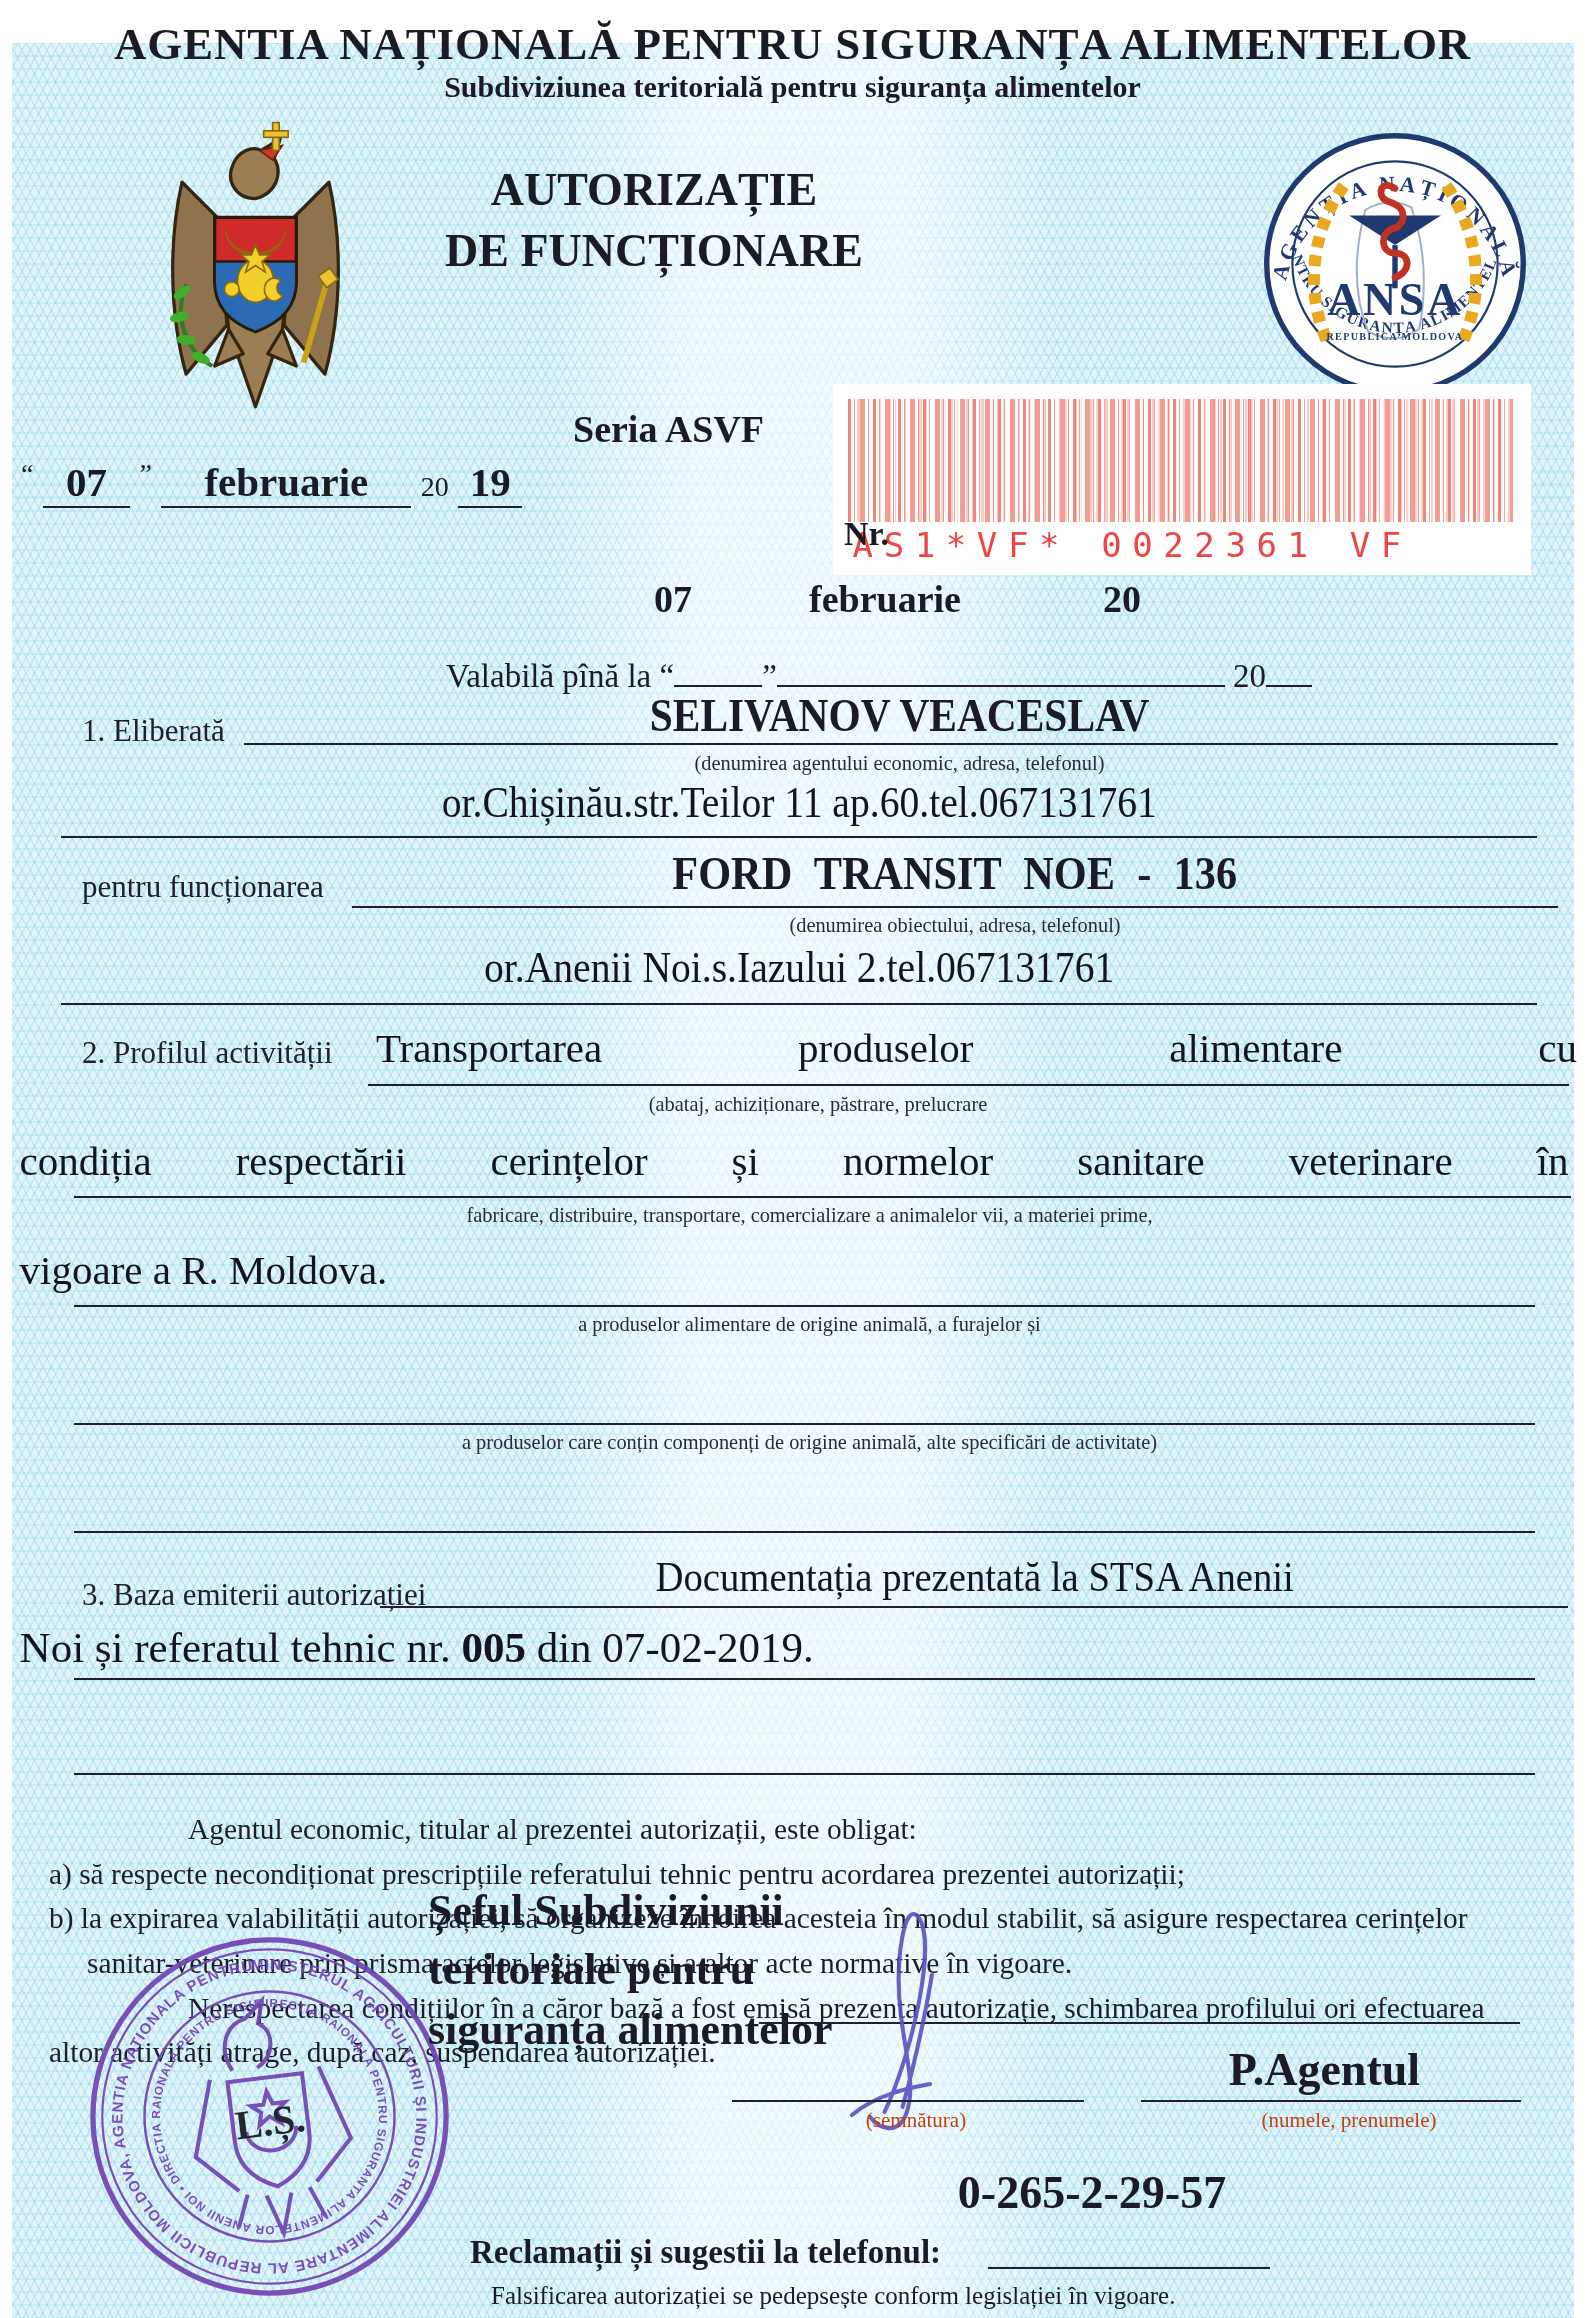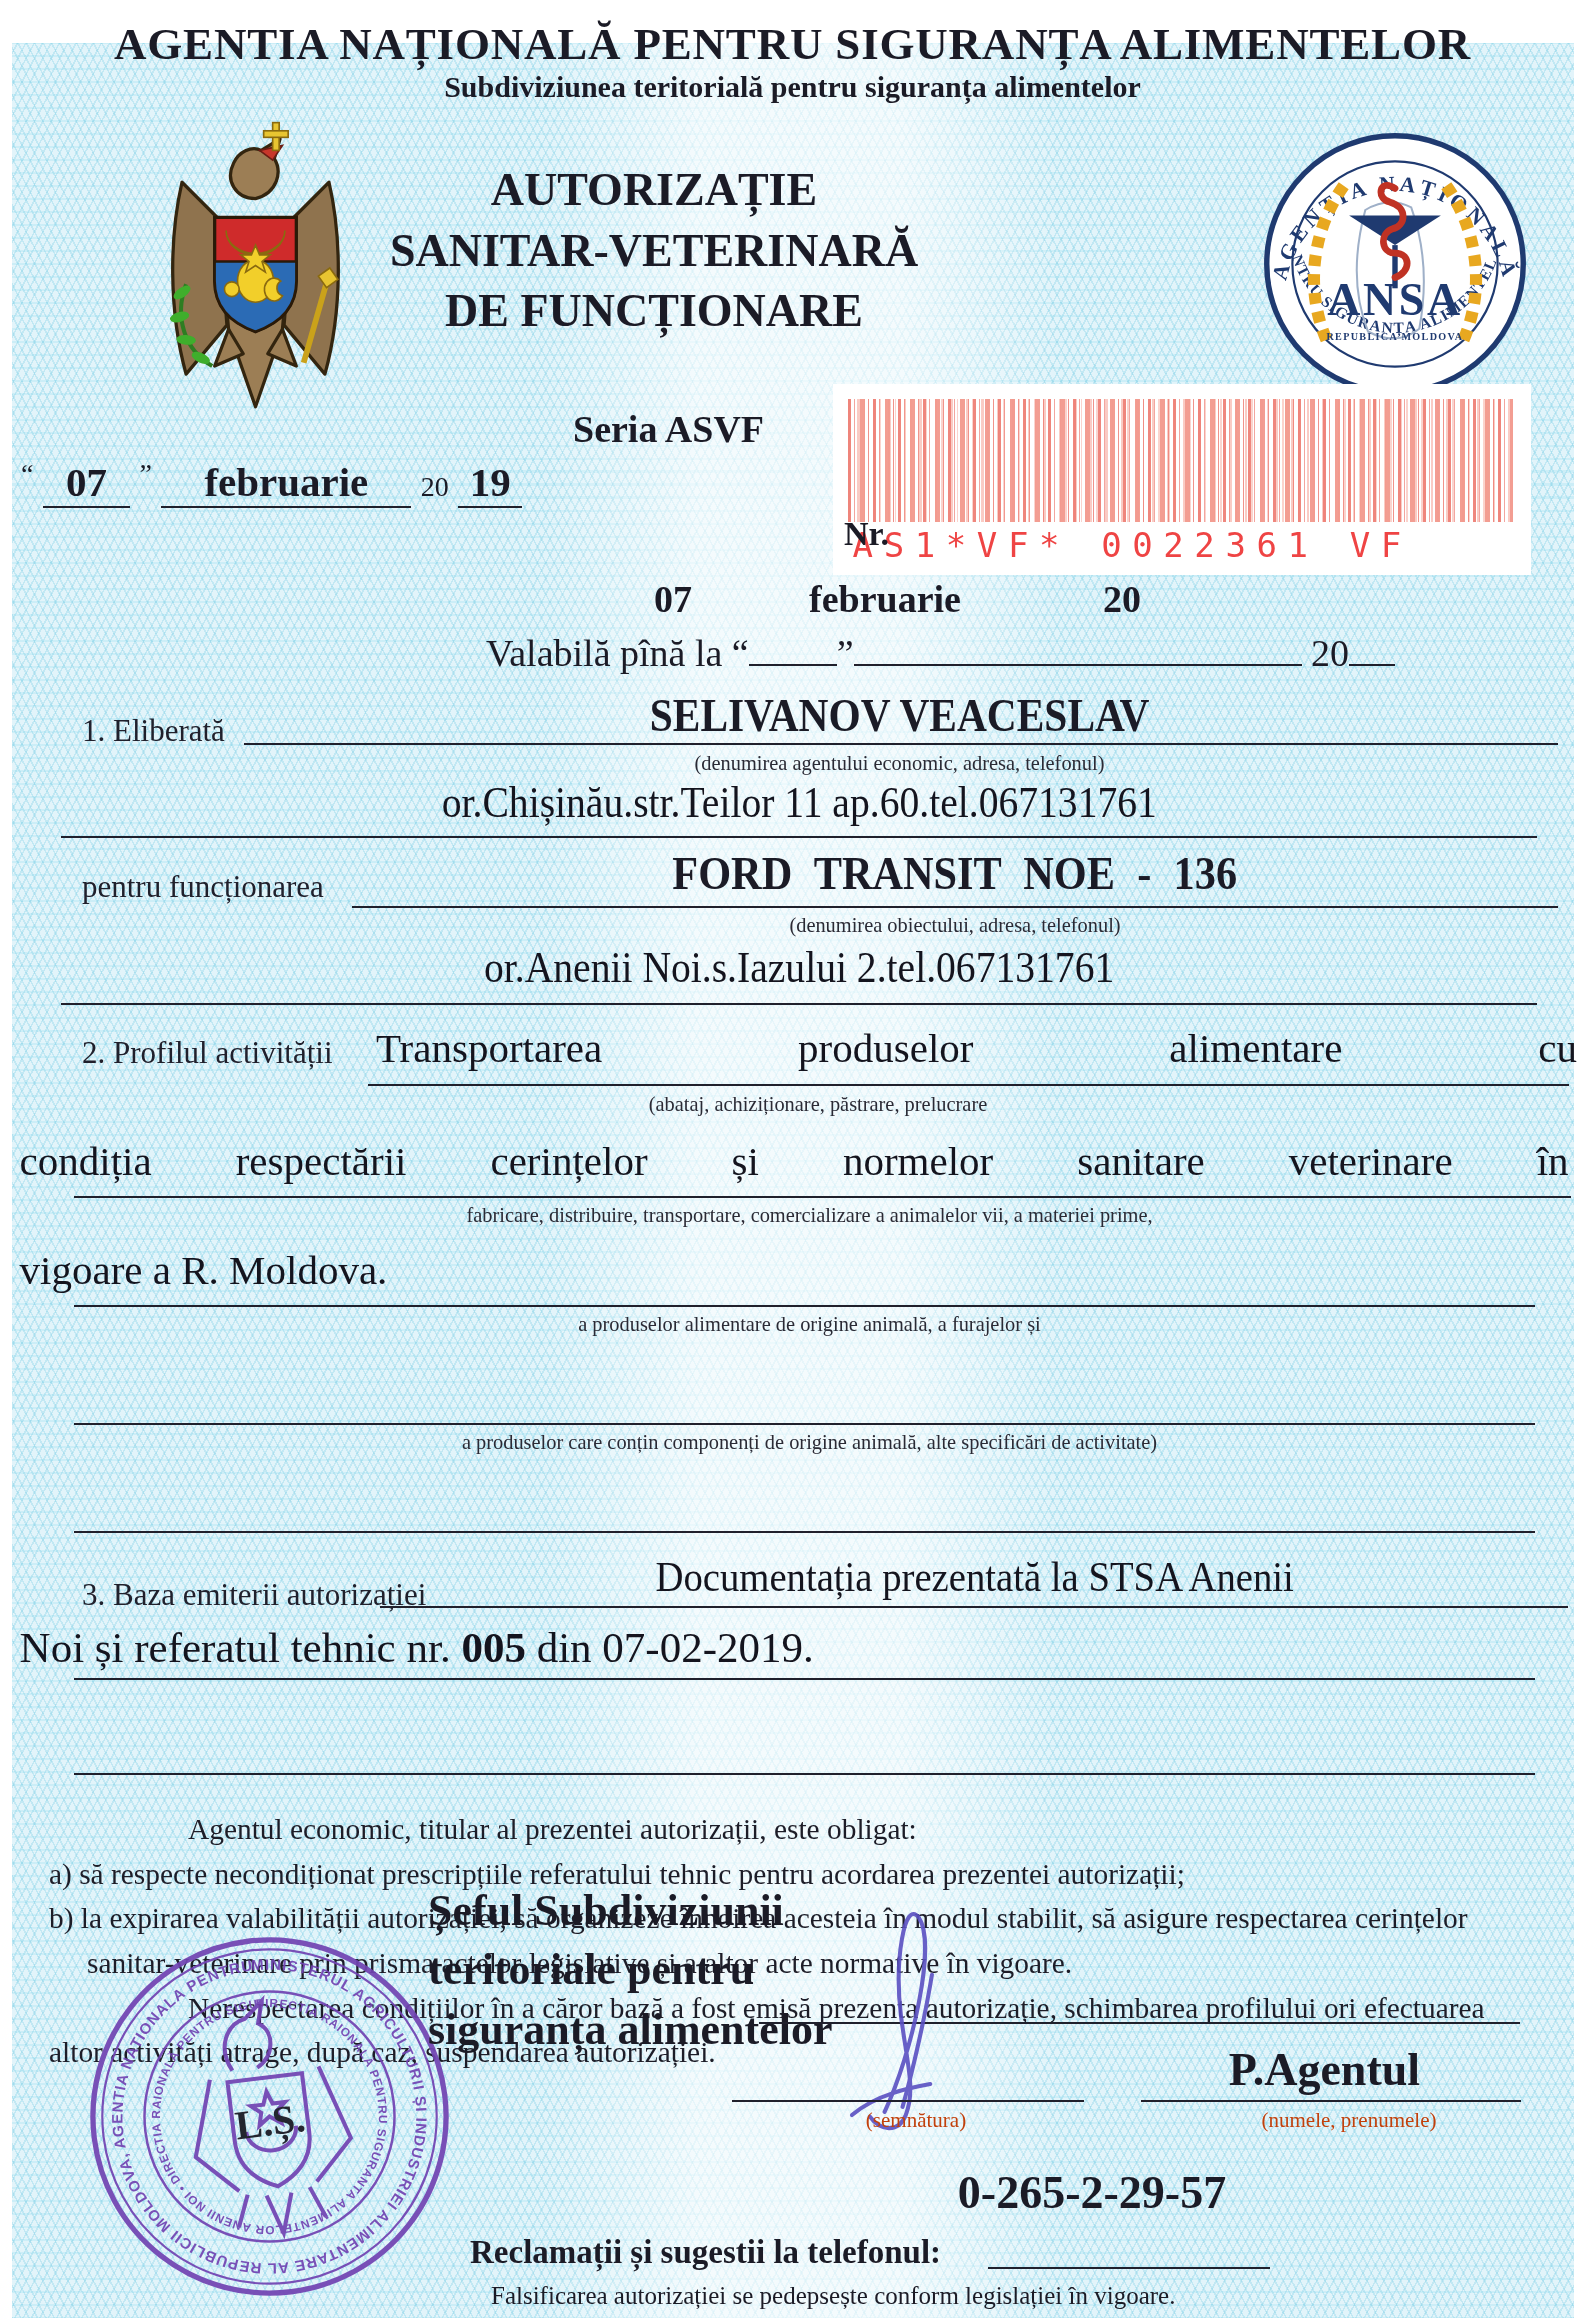--- a/index.html
+++ b/index.html
@@ -76,21 +76,20 @@
       <path d="M109 134 a36 30 0 1 0 72 0 a28 22 0 0 1 -72 0 Z" fill="#f2cf2a" stroke="#8a6a10" stroke-width="2"></path>
       <ellipse cx="145" cy="196" rx="22" ry="26" fill="#f2cf2a" stroke="#8a6a10" stroke-width="2"></ellipse>
       <path d="M145 152 l5 12 l13 0 l-10 8 l4 13 l-12 -8 l-12 8 l4 -13 l-10 -8 l13 0 Z" fill="#f2cf2a" stroke="#8a6a10" stroke-width="2"></path>
       <circle cx="116" cy="206" r="9" fill="#f2cf2a" stroke="#8a6a10" stroke-width="2"></circle>
       <path d="M176 196 a12 14 0 1 0 2 18 a10 10 0 0 1 -2 -18 Z" fill="#f2cf2a" stroke="#8a6a10" stroke-width="2"></path>
     </g>
   </svg>
 
   <div class="abs ctr title" style="left:245px;top:160px;width:818px;">
     <div>AUTORIZAȚIE</div>
-    <div>SANITAR-VETERINARĂ</div>
     <div>DE FUNCȚIONARE</div>
   </div>
 
   <svg class="abs" style="left:1260px;top:129px;" width="270" height="270" viewBox="0 0 200 200">
     <circle cx="100" cy="100" r="95" fill="#ffffff" stroke="#1f3a70" stroke-width="4"></circle>
     <circle cx="100" cy="100" r="76" fill="none" stroke="#1f3a70" stroke-width="1.6"></circle>
     <defs>
       <path id="ansaTop" d="M20 110 A82 82 0 0 1 180 110"></path>
       <path id="ansaBot" d="M24 96 A80 80 0 0 0 176 96"></path>
     </defs>
@@ -130,21 +129,21 @@
     <span class="bold" style="display:inline-block;border-bottom:2.5px solid #20202c;padding:0 11.5px;font-size:41px;text-align:right;">19</span>
   </div>
 
   <div class="abs bold" style="left:654px;top:577px;font-size:38px;white-space:nowrap;">
     <span>07</span>
     <span style="display:inline-block;width:98px;"></span>
     <span>februarie</span>
     <span style="display:inline-block;width:123px;"></span>
     <span>20</span>
   </div>
-  <div class="abs" style="left:446px;top:631px;font-size:38px;white-space:nowrap;margin-left:40px;">
+  <div class="abs" style="left:446px;top:658px;font-size:33px;white-space:nowrap;">
     <span>Valabilă pînă la “</span><span class="blank" style="width:88px;height:24.5px;"></span><span>”</span><span class="blank" style="width:448px;height:24.5px;"></span>
     <span>20</span><span class="blank" style="width:46px;height:24.5px;"></span>
   </div>
 
   <div class="abs ctr" style="left:245px;top:689px;width:1309px;font-size:46px;font-weight:bold;">
     <span class="cond">SELIVANOV VEACESLAV</span>
   </div>
   <div class="abs lbl" style="left:82px;top:713px;">1. Eliberată</div>
   <div class="rule" style="left:244px;top:743px;width:1314px;"></div>
   <div class="abs ctr cap" style="left:245px;top:752px;width:1309px;">(denumirea agentului economic, adresa, telefonul)</div>

